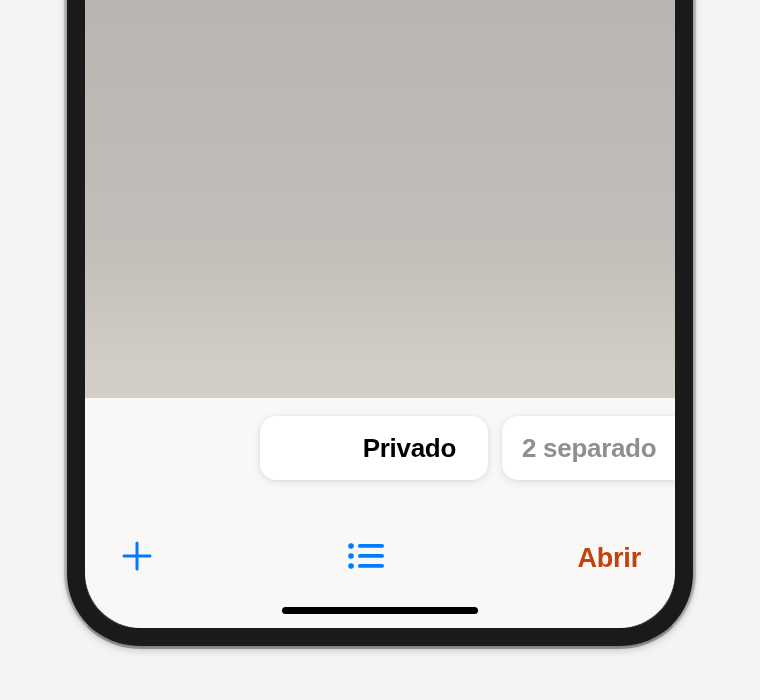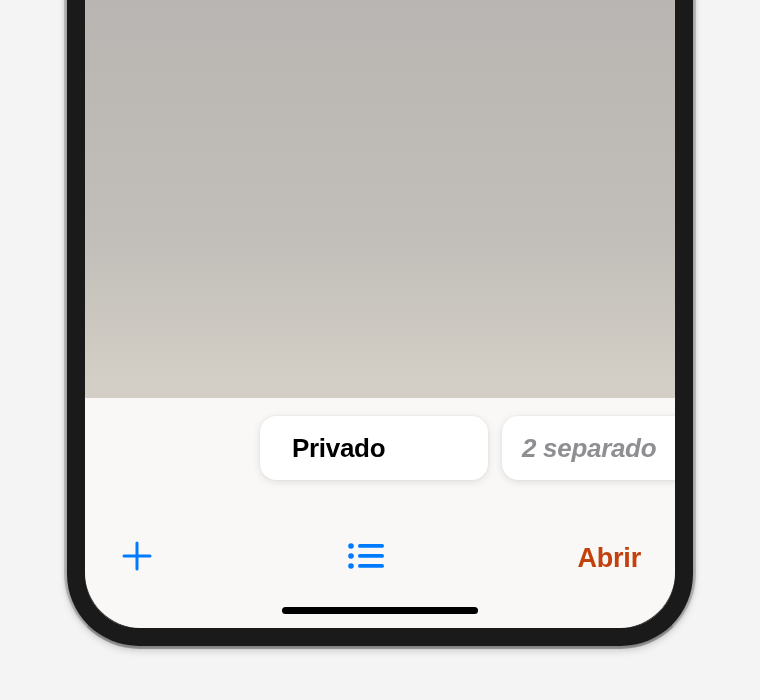--- a/index.html
+++ b/index.html
@@ -92,40 +92,39 @@
     }
     
     .tab-group-pill {
       flex-shrink: 0;
       height: 64px;
       border-radius: 16px;
       background: #ffffff;
       box-shadow: 0 2px 8px rgba(0,0,0,0.1), 0 0 2px rgba(0,0,0,0.08);
       display: flex;
       align-items: center;
-      justify-content: flex-start;
+      justify-content: flex-end;
       font-size: 26px;
       font-weight: 600;
       padding: 0 32px;
       letter-spacing: -0.3px;
     }
     
     .tab-group-pill.active {
       color: #000;
       min-width: 228px;
     }
     
     .tab-group-pill.inactive {
       color: #8e8e93;
       min-width: 150px;
       padding-left: 20px;
       justify-content: flex-start;
       white-space: nowrap;
       overflow: hidden;
-      font-style: italic;
     }
     
     .toolbar {
       position: absolute;
       bottom: 36px;
       left: 0;
       right: 0;
       height: 68px;
       display: flex;
       align-items: center;

